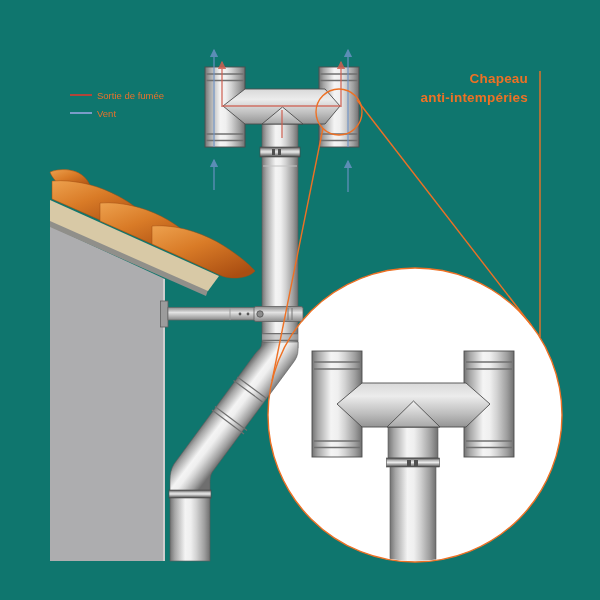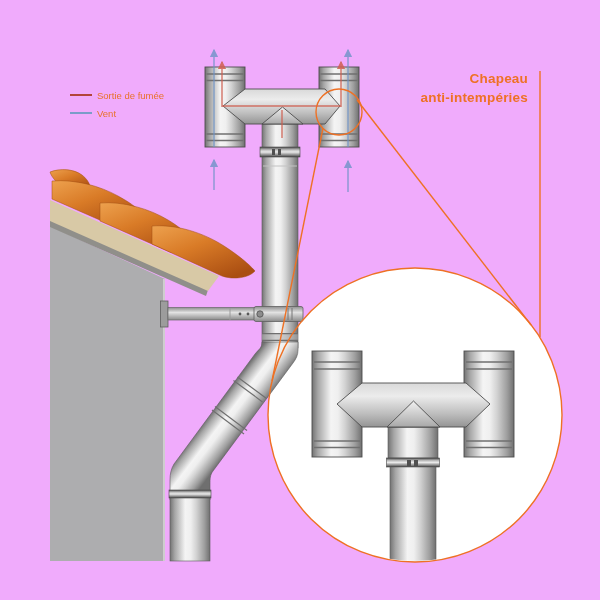--- a/index.html
+++ b/index.html
@@ -1,16 +1,16 @@
 <!DOCTYPE html>
 <html><head>
 <meta charset="utf-8">
 <style>
   html,body{margin:0;padding:0;background:#fff;}
-  #stage{position:relative;width:600px;height:600px;background:#f0abfc;overflow:hidden;
+  #stage{position:relative;width:600px;height:600px;background:#0f766e;overflow:hidden;
          font-family:"Liberation Sans", sans-serif;}
   svg{display:block;}
   text{font-family:"Liberation Sans", sans-serif;}
   .title-text{font-size:13.5px;font-weight:700;letter-spacing:.2px;}
   .legend-text{font-size:9.5px;font-weight:400;}
   .outline{stroke:#4d4d4d;stroke-width:.9;}
   .pipe-edge{stroke:#5a5a5a;stroke-width:.6;}
   .rib{stroke:#6f6f6f;stroke-width:1.5;fill:none;}
   .rib-big{stroke:#6f6f6f;stroke-width:1.7;fill:none;}
   .joint{stroke:#6f6f6f;stroke-width:1.2;fill:none;}

